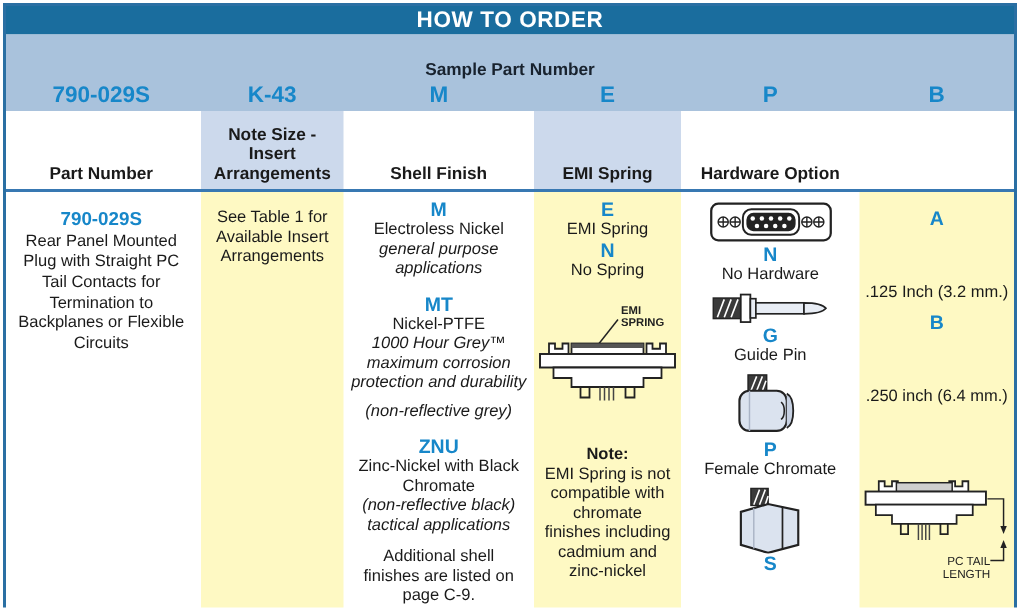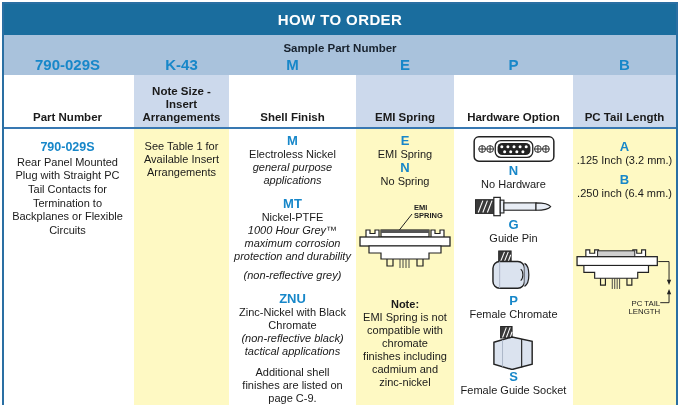--- a/index.html
+++ b/index.html
@@ -6,28 +6,28 @@
   body{
     width:680px;height:405px;background:#ffffff;
     font-family:"Liberation Sans","DejaVu Sans",sans-serif;
     color:#1a1a1a;position:relative;overflow:hidden;
   }
   .order-table{
     position:absolute;left:2px;top:2px;width:672px;
     border:2px solid #2a6fa3;background:#ffffff;
   }
   .title-bar{
-    height:31px;background:#1a6d9e;color:#ffffff;
+    height:19px;background:#1a6d9e;color:#ffffff;
     display:flex;align-items:center;justify-content:center;
     font-weight:bold;font-size:15px;letter-spacing:.4px;
   }
   .band{background:#a9c2dc;}
   .band-label{
     text-align:center;font-weight:bold;font-size:11.5px;color:#18222e;
-    padding-top:6px;height:15px;line-height:15px;
+    padding-top:17px;height:15px;line-height:15px;
   }
   .row{display:grid;grid-template-columns:127px 95px 121px 98px 113px 103px;column-gap:3px;}
   .codes-row{height:19px;}
   .code-cell{
     text-align:center;font-weight:bold;font-size:15px;color:#1787c9;line-height:18px;
   }
   .header-row{background:#ffffff;border-bottom:2px solid #3878b2;}
   .header-row .cell{
     min-height:52px;display:flex;flex-direction:column;
     justify-content:flex-end;align-items:center;text-align:center;
@@ -41,21 +41,21 @@
   .lt-h{background:#ccd9ec;}
   .lt-b{background:#fef9c3;}
   .blue{color:#1787c9;font-weight:bold;}
   .pn-code{font-size:12.5px;margin-bottom:1px;}
   .opt-code{font-size:13px;line-height:14px;}
   .it{font-style:italic;}
   .desc{padding:0 3px;line-height:1.24;}
   .mt6{margin-top:6px;}.mt8{margin-top:8px;}.mt10{margin-top:10px;}
   .note-title{font-weight:bold;}
   .note-body{width:86px;margin:0 auto;}
-  .nowrap{white-space:nowrap;}
+  .nowrap{white-space:nowrap;margin-top:36px;}
   svg{display:block;margin:0 auto;}
   svg text{font-family:"Liberation Sans","DejaVu Sans",sans-serif;}
   .fig-label{line-height:12px;}
 </style>
 </head>
 <body>
 
 <div class="order-table">
 
   <div class="title-bar">HOW TO ORDER</div>
@@ -82,23 +82,20 @@
       <span>Arrangements</span>
     </div>
     <div class="cell">
         <span>Shell Finish</span>
       </div>
     <div class="cell lt-h">
         <span>EMI Spring</span>
       </div>
     <div class="cell">
         <span>Hardware Option</span>
-      </div>
-    <div class="cell lt-h">
-        <span>PC Tail Length</span>
       </div>
   </div>
 
   <div class="row body-row">
 
     <div class="cell">
       <div class="blue pn-code mt6">790-029S</div>
       <div class="desc">Rear Panel Mounted Plug with Straight PC Tail Contacts for Termination to Backplanes or Flexible Circuits</div>
     </div>
 

